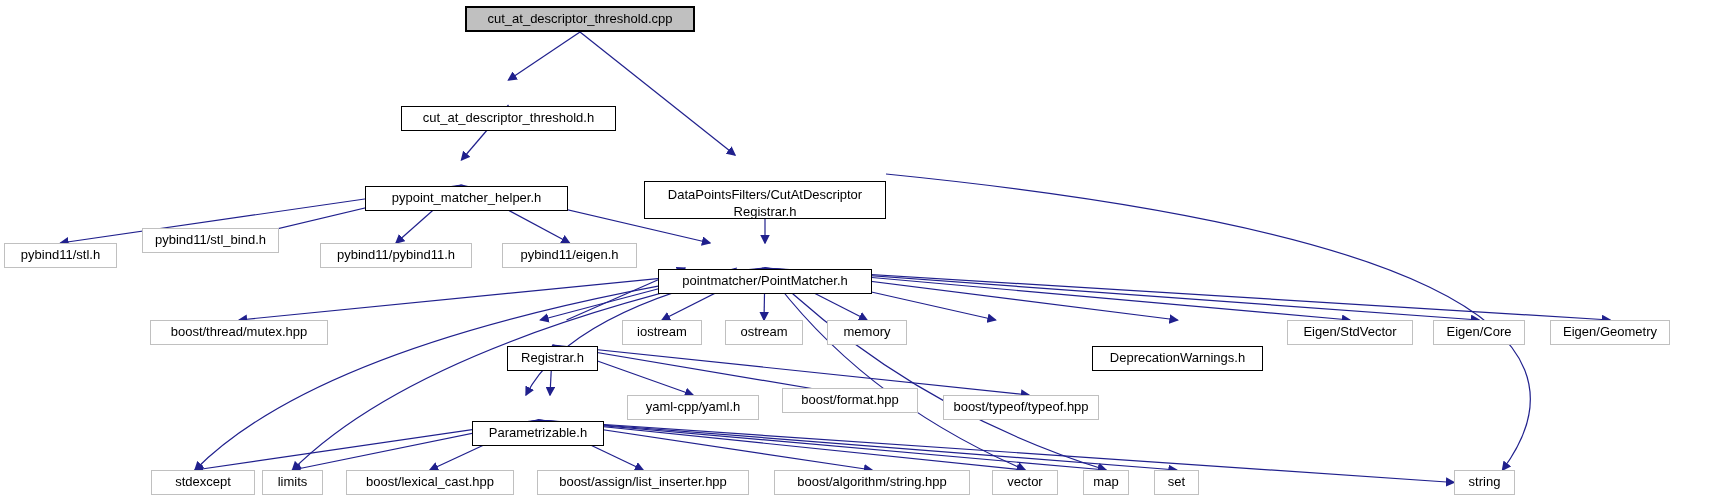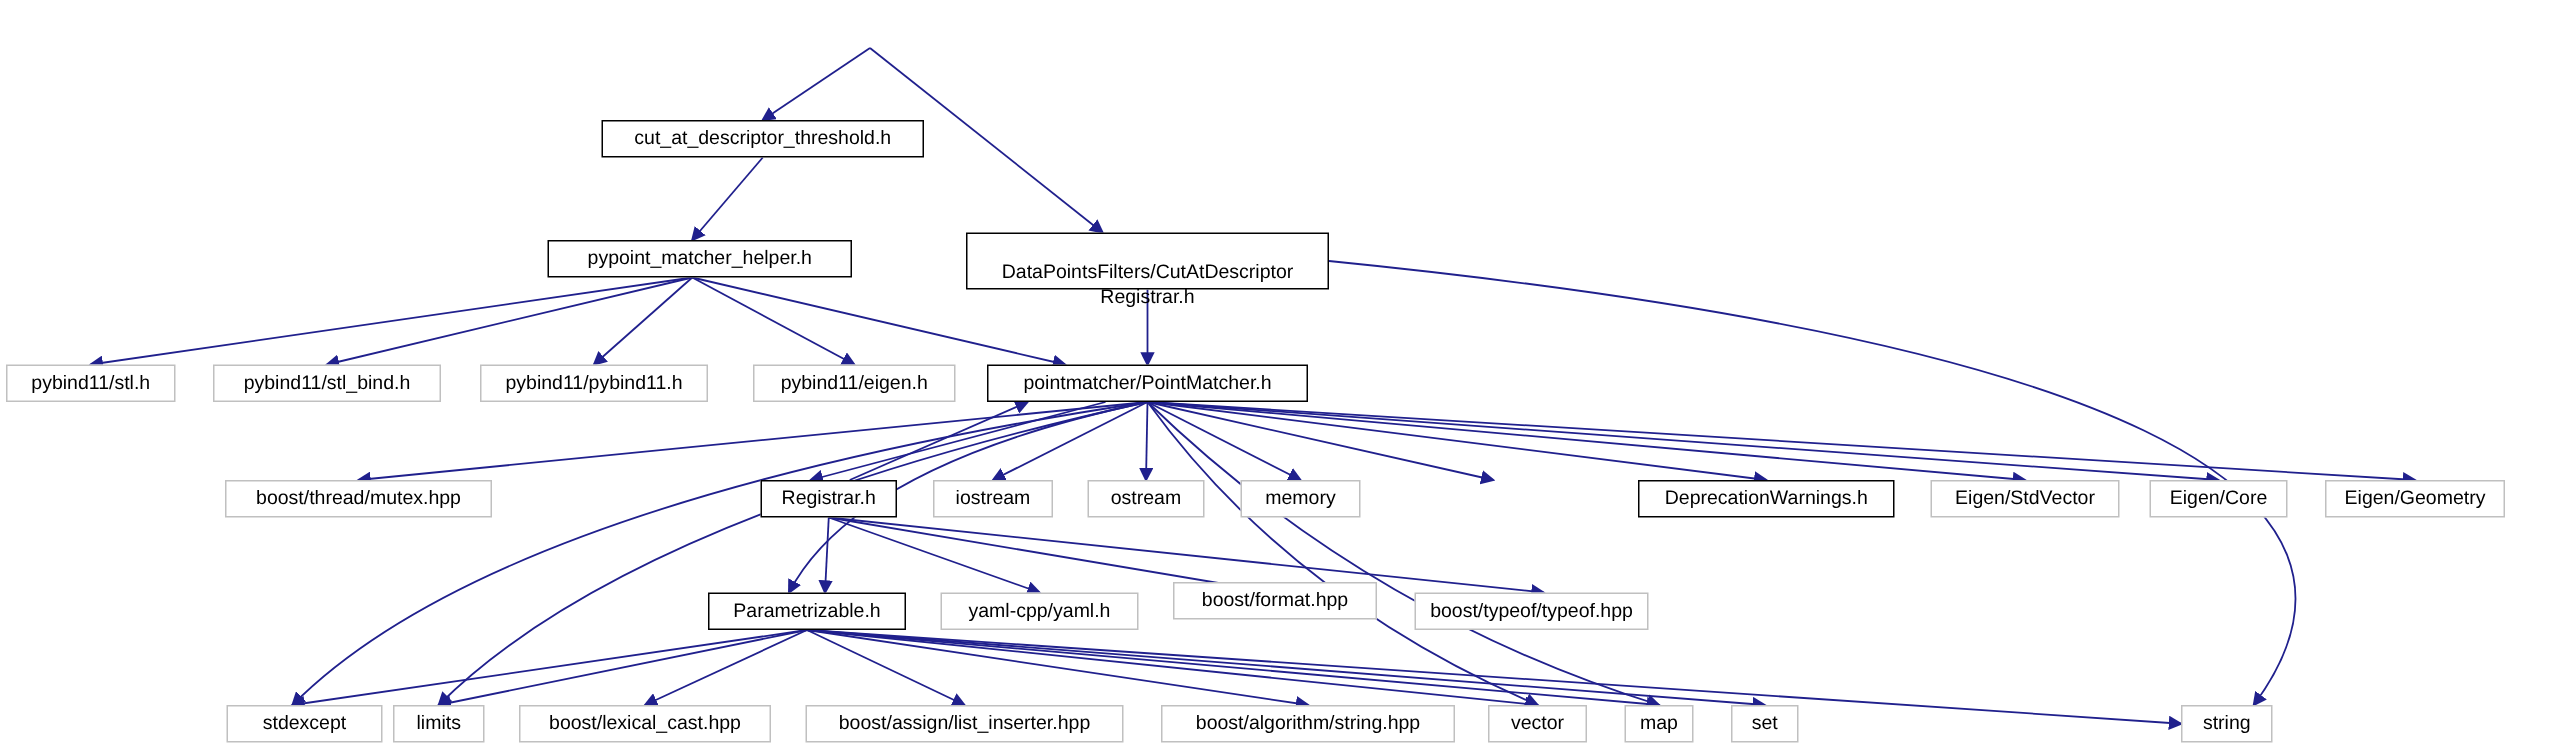--- a/index.html
+++ b/index.html
@@ -8,23 +8,23 @@
     font-family:"Liberation Sans",sans-serif;font-size:13px;color:var(--text,#000);
     overflow:hidden;
   }
   #canvas svg.edges{position:absolute;left:0;top:0;width:1710px;height:500px;z-index:1;}
   .node{
     position:absolute;box-sizing:border-box;z-index:2;
     background:var(--node-fill,#fff);border:1px solid var(--ext-border,#c0c0c0);
     height:25px;line-height:22px;text-align:center;white-space:nowrap;
     padding:0 2px;
   }
-  .node.internal{border:1px solid var(--int-border,#000);}
+  .node.internal{border:1px solid var(--int-border,#000);margin-top:26px;}
   .node.root{border:2px solid var(--int-border,#000);background:var(--root-fill,#c0c0c0);line-height:21px;}
-  .node.two{height:38px;line-height:17px;padding-top:16px;}
+  .node.two{height:38px;line-height:17px;padding-top:4px;}
 </style>
 </head>
 <body>
 
 <div id="canvas" style="--edge: #20208d; --int-border: #000000; --ext-border: #c0c0c0; --root-fill: #c0c0c0; --node-fill: #ffffff; --text: #000000;">
 
   <svg class="edges" viewBox="0 0 1710 500">
       <defs>
         <marker id="arr" viewBox="0 0 10 10" refX="8.5" refY="5" markerWidth="8" markerHeight="8" orient="auto-start-reverse">
           <path d="M0,0 L10,5 L0,10 z" fill="#20208d"></path>
@@ -64,32 +64,33 @@
       <path d="M538,420 Q415.25,445 292.5,470" fill="none" stroke="#20208d" stroke-width="1.2" marker-end="url(#arr)"></path>
       <path d="M538,420 Q484,445 430,470" fill="none" stroke="#20208d" stroke-width="1.2" marker-end="url(#arr)"></path>
       <path d="M538,420 Q590.5,445 643,470" fill="none" stroke="#20208d" stroke-width="1.2" marker-end="url(#arr)"></path>
       <path d="M538,420 Q705,445 872,470" fill="none" stroke="#20208d" stroke-width="1.2" marker-end="url(#arr)"></path>
       <path d="M538,420 Q781.5,445 1025,470" fill="none" stroke="#20208d" stroke-width="1.2" marker-end="url(#arr)"></path>
       <path d="M538,420 Q822,445 1106,470" fill="none" stroke="#20208d" stroke-width="1.2" marker-end="url(#arr)"></path>
       <path d="M538,420 Q857.25,445 1176.5,470" fill="none" stroke="#20208d" stroke-width="1.2" marker-end="url(#arr)"></path>
       <path d="M538,420 Q996,451.25 1454,482.5" fill="none" stroke="#20208d" stroke-width="1.2" marker-end="url(#arr)"></path>
     </svg>
 
+  <div class="node root" style="left:465px;top:6px;width:230px;height:26px">cut_at_descriptor_threshold.cpp</div>
 
   <div class="node internal" style="left:401px;top:80px;width:215px">cut_at_descriptor_threshold.h</div>
 
   <div class="node internal" style="left:365px;top:160px;width:203px">pypoint_matcher_helper.h</div>
 
   <div class="node internal two" style="left:644px;top:155px;width:242px">
     <div>DataPointsFilters/CutAtDescriptor</div>
     <div>Registrar.h</div>
   </div>
 
   <div class="node" style="left:4px;top:243px;width:113px">pybind11/stl.h</div>
-  <div class="node" style="left:142px;top:243px;width:152px">pybind11/stl_bind.h</div>
+  <div class="node" style="left:142px;top:228px;width:137px">pybind11/stl_bind.h</div>
   <div class="node" style="left:320px;top:243px;width:152px">pybind11/pybind11.h</div>
   <div class="node" style="left:502px;top:243px;width:135px">pybind11/eigen.h</div>
   <div class="node internal" style="left:658px;top:243px;width:214px">pointmatcher/PointMatcher.h</div>
 
   <div class="node" style="left:150px;top:320px;width:178px">boost/thread/mutex.hpp</div>
   <div class="node internal" style="left:507px;top:320px;width:91px">Registrar.h</div>
   <div class="node" style="left:622px;top:320px;width:80px">iostream</div>
   <div class="node" style="left:725px;top:320px;width:78px">ostream</div>
   <div class="node" style="left:827px;top:320px;width:80px">memory</div>
   <div class="node internal" style="left:1092px;top:320px;width:171px">DeprecationWarnings.h</div>

